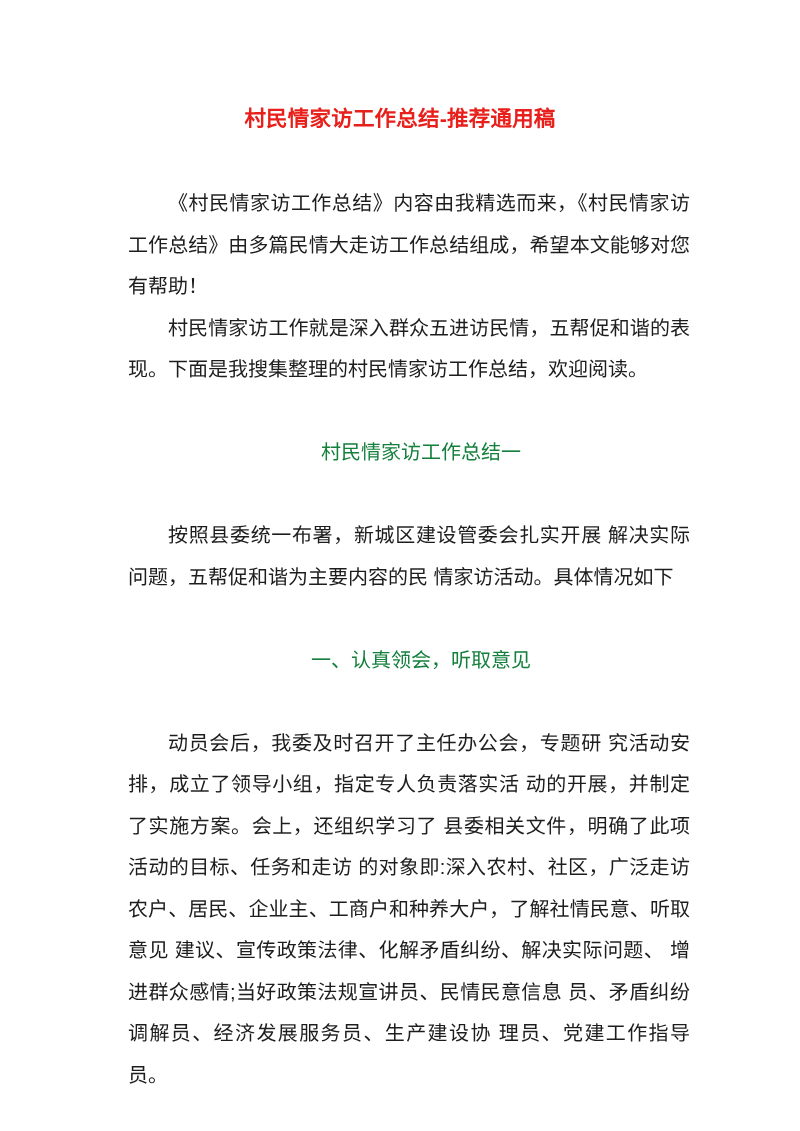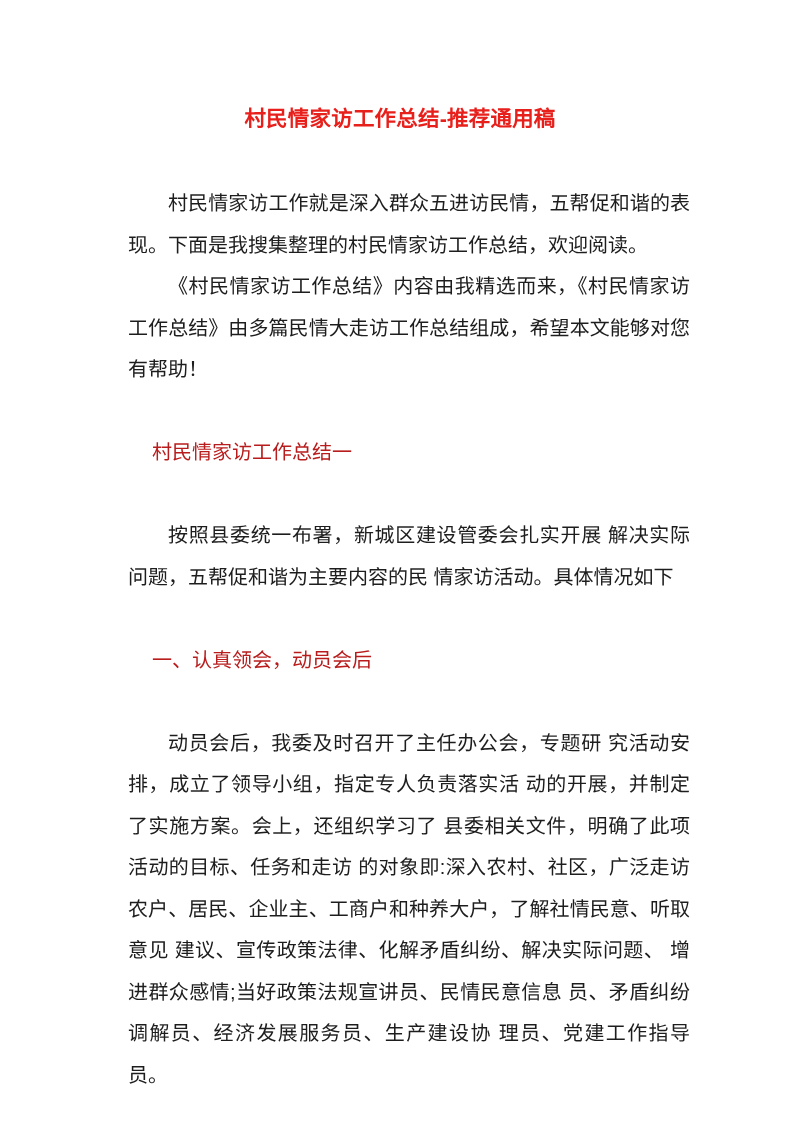--- a/index.html
+++ b/index.html
@@ -55,51 +55,52 @@
     color: #1d1d1d;
     letter-spacing: 0;
     word-break: break-all;
   }
   p.heading-line {
     margin: 0;
     padding: 0;
     font-size: 20px;
     line-height: 41.5px;
     text-indent: 1.2em;
-    color: #b91c1c;
+    color: #15803d;
     white-space: nowrap;
+    text-align: center;
   }
   .spacer-line {
     height: 41.5px;
   }
 </style>
 </head>
 <body>
 
 <div class="page">
 
   <h1 class="doc-title">村民情家访工作总结-推荐通用稿</h1>
 
   <div class="body-block">
 
+    <p class="para">《村民情家访工作总结》内容由我精选而来，《村民情家访工作总结》由多篇民情大走访工作总结组成，希望本文能够对您有帮助！</p>
+
     <p class="para">村民情家访工作就是深入群众五进访民情，五帮促和谐的表现。下面是我搜集整理的村民情家访工作总结，欢迎阅读。</p>
-
-    <p class="para">《村民情家访工作总结》内容由我精选而来，《村民情家访工作总结》由多篇民情大走访工作总结组成，希望本文能够对您有帮助！</p>
 
     <div class="spacer-line"></div>
 
     <p class="heading-line">村民情家访工作总结一</p>
 
     <div class="spacer-line"></div>
 
     <p class="para">按照县委统一布署，新城区建设管委会扎实开展 解决实际问题，五帮促和谐为主要内容的民 情家访活动。具体情况如下</p>
 
     <div class="spacer-line"></div>
 
-    <p class="heading-line">一、认真领会，动员会后</p>
+    <p class="heading-line">一、认真领会，听取意见</p>
 
     <div class="spacer-line"></div>
 
     <p class="para">动员会后，我委及时召开了主任办公会，专题研 究活动安排，成立了领导小组，指定专人负责落实活 动的开展，并制定了实施方案。会上，还组织学习了 县委相关文件，明确了此项活动的目标、任务和走访 的对象即:深入农村、社区，广泛走访农户、居民、企业主、工商户和种养大户，了解社情民意、听取意见 建议、宣传政策法律、化解矛盾纠纷、解决实际问题、 增进群众感情;当好政策法规宣讲员、民情民意信息 员、矛盾纠纷调解员、经济发展服务员、生产建设协 理员、党建工作指导员。</p>
 
   </div>
 
 </div>
 
 </body></html>

